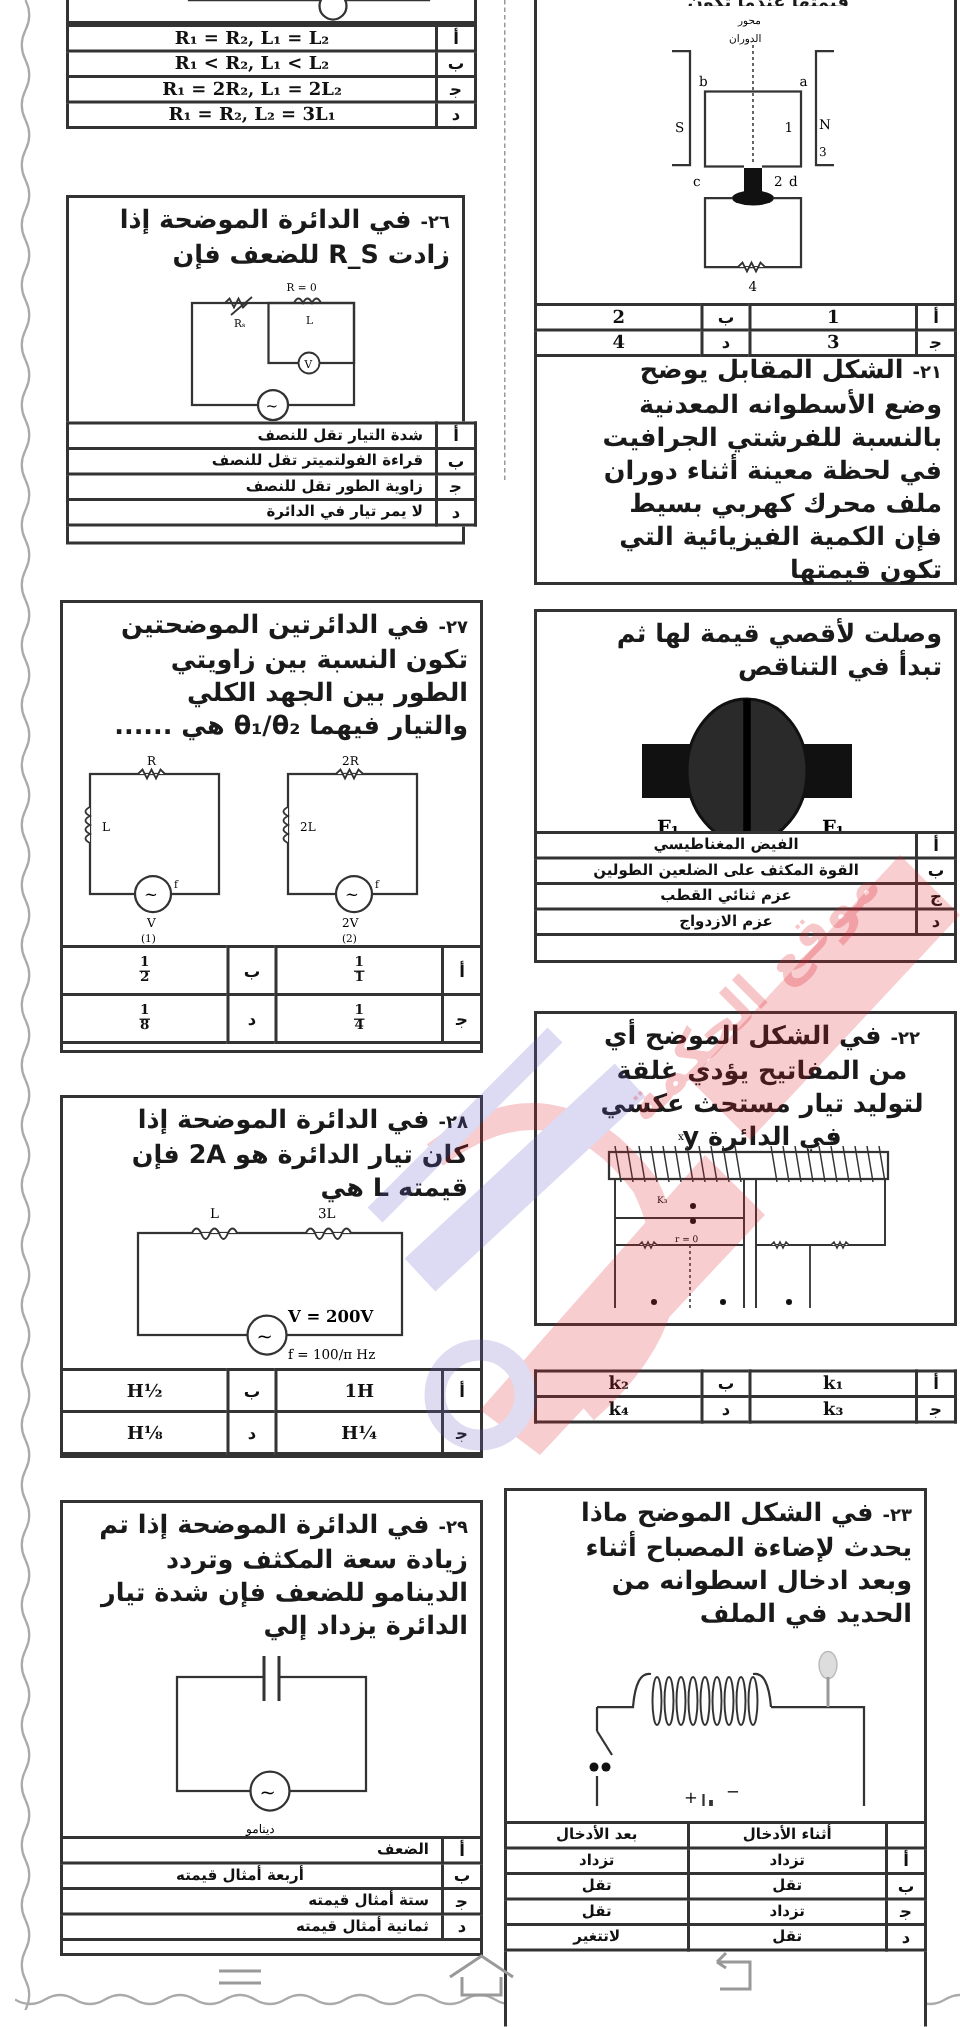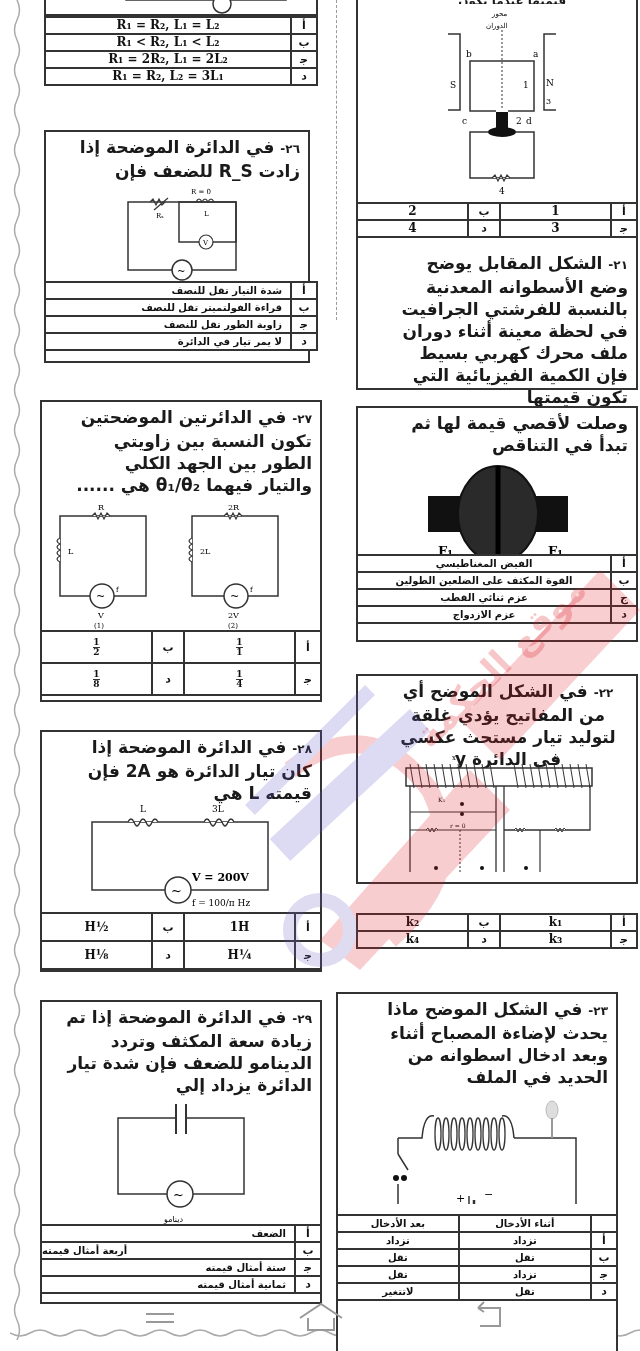--- a/index.html
+++ b/index.html
@@ -196,21 +196,21 @@
       <text x="122" y="124" font-size="8" style="font-family:'DejaVu Sans',sans-serif;">دينامو</text>
     </svg>
     <table class="opts" style="left:-2px;top:222px;width:282px;">
       <tbody>
           <tr>
             <td class="letter">أ</td>
             <td style="text-align:right;padding-right:8px;font-size:10px;">الضعف</td>
           </tr>
       <tr>
             <td class="letter">ب</td>
-            <td style="text-align:left;padding-right:16px;font-size:10px;">أربعة أمثال قيمته</td>
+            <td style="text-align:center;padding-right:16px;font-size:10px;">أربعة أمثال قيمته</td>
           </tr>
       <tr>
             <td class="letter">ﺟ</td>
             <td style="text-align:right;padding-right:8px;font-size:10px;">ستة أمثال قيمته</td>
           </tr>
       <tr>
             <td class="letter">د</td>
             <td style="text-align:right;padding-right:8px;font-size:10px;">ثمانية أمثال قيمته</td>
           </tr>
     </tbody>
@@ -251,21 +251,21 @@
         <td class="serif">2</td>
       </tr>
       <tr>
         <td class="letter">ﺟ</td>
         <td class="serif">3</td>
         <td class="letter">د</td>
         <td class="serif">4</td>
       </tr>
     </tbody>
       </table>
-    <div class="qtext" style="position:absolute;top:252px;left:0;right:0;padding-left:30px;">
+    <div class="qtext" style="position:absolute;top:236px;left:0;right:0;padding-left:30px;">
       <span class="qnum">٢١-</span><span>الشكل المقابل يوضح وضع الأسطوانه المعدنية بالنسبة للفرشتي الجرافيت في لحظة معينة أثناء دوران ملف محرك كهربي بسيط فإن الكمية الفيزيائية التي تكون قيمتها</span>
     </div>
   </div>
 
   <div class="card" style="left:356px;top:406px;width:282px;height:236px;">
     <div class="qtext" style="padding-left:30px;">وصلت لأقصي قيمة لها ثم تبدأ في التناقص</div>
     <svg width="280" height="110" style="position:absolute;left:0;top:52px;">
       <rect x="70" y="36" width="140" height="36" fill="#111"></rect>
       <ellipse cx="140" cy="54" rx="40" ry="48" fill="#2a2a2a" stroke="#111" stroke-width="2"></ellipse>
       <line x1="140" y1="6" x2="140" y2="102" stroke="#000" stroke-width="5"></line>

